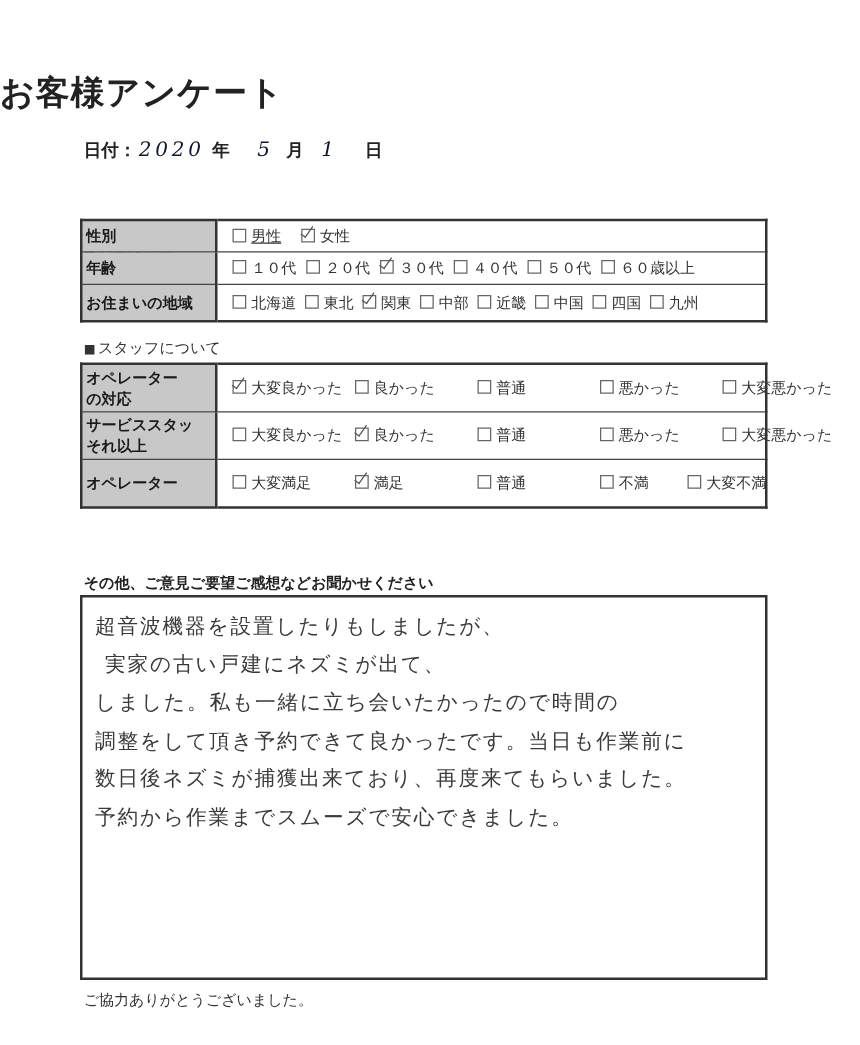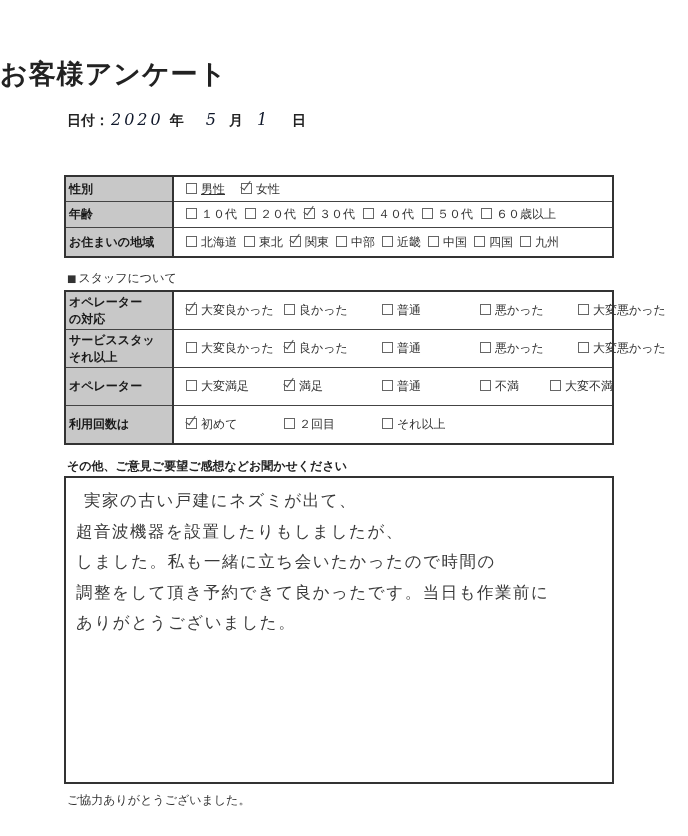--- a/index.html
+++ b/index.html
@@ -126,31 +126,28 @@
     <td class="hdr">
       <div>サービススタッ</div>
       <div>それ以上</div>
     </td>
     <td class="opts"><span class="opt" style="width: 98px;"><span class="box"></span><span>大変良かった</span></span><span class="opt" style="width: 98px;"><span class="box checked"></span><span>良かった</span></span><span class="opt" style="width: 98px;"><span class="box"></span><span>普通</span></span><span class="opt" style="width: 98px;"><span class="box"></span><span>悪かった</span></span><span class="opt"><span class="box"></span><span>大変悪かった</span></span></td>
   </tr>
   <tr>
     <td class="hdr">オペレーター</td>
     <td class="opts"><span class="opt" style="width: 98px;"><span class="box"></span><span>大変満足</span></span><span class="opt" style="width: 98px;"><span class="box checked"></span><span>満足</span></span><span class="opt" style="width: 98px;"><span class="box"></span><span>普通</span></span><span class="opt" style="width: 70px;"><span class="box"></span><span>不満</span></span><span class="opt"><span class="box"></span><span>大変不満</span></span></td>
   </tr>
-  <tr>
-    <td class="hdr">利用回数は</td>
-    <td class="opts"><span class="opt" style="width: 98px;"><span class="box checked"></span><span>初めて</span></span><span class="opt" style="width: 98px;"><span class="box"></span><span>２回目</span></span><span class="opt"><span class="box"></span><span>それ以上</span></span></td>
-  </tr>
 </tbody>
   </table>
 
 <div class="comment-label">その他、ご意見ご要望ご感想などお聞かせください</div>
 <div class="comment-box">
   <div class="comment-text">
+    <div>超音波機器を設置したりもしましたが、</div>
     <div style="padding-left:8px;">実家の古い戸建にネズミが出て、</div>
-    <div>超音波機器を設置したりもしましたが、</div>
     <div>しました。私も一緒に立ち会いたかったので時間の</div>
     <div>調整をして頂き予約できて良かったです。当日も作業前に</div>
-    <div>ありがとうございました。</div>
+    <div>数日後ネズミが捕獲出来ており、再度来てもらいました。</div>
+    <div>予約から作業までスムーズで安心できました。</div>
   </div>
 </div>
 
 <div class="footer">ご協力ありがとうございました。</div>
 
 </body></html>

